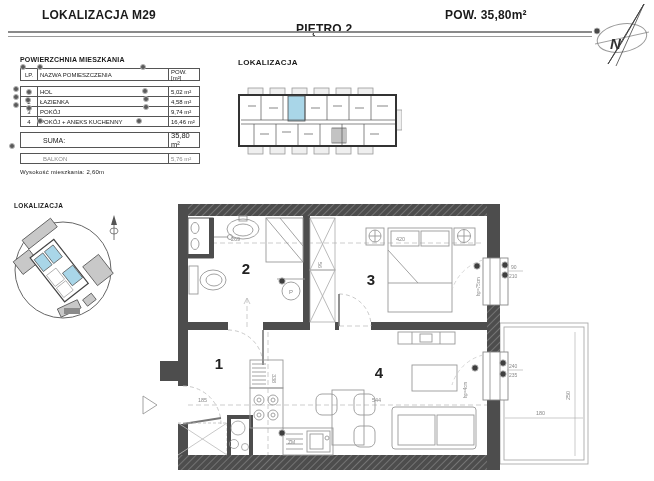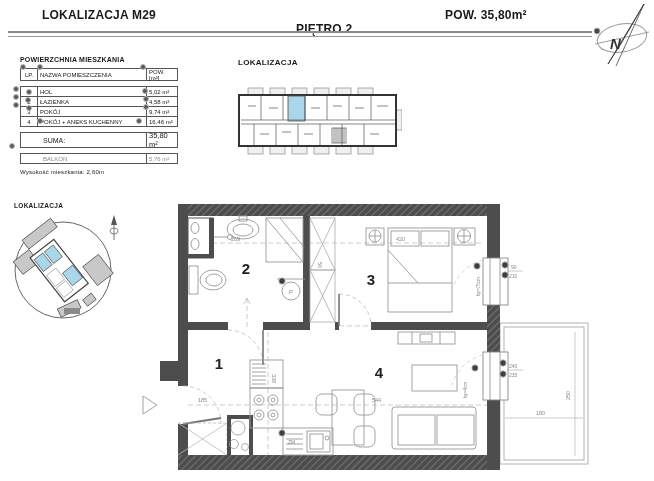--- a/index.html
+++ b/index.html
@@ -5,21 +5,21 @@
   html,body{margin:0;padding:0;}
   body{
     width:654px;height:481px;position:relative;background:#fff;
     font-family:"Liberation Sans",sans-serif;color:#1a1a1a;overflow:hidden;
   }
   .abs{position:absolute;}
   
   .hdr{font-weight:bold;font-size:12px;letter-spacing:0.2px;white-space:nowrap;}
   .hdr-rule{left:8px;top:31px;width:584px;height:3px;border-top:2px solid #8a8a8a;border-bottom:1px solid #9a9a9a;}
   
-  .atable{left:20px;top:56px;width:158px;font-size:6px;}
+  .atable{left:20px;top:56px;width:180px;font-size:6px;}
   .atable .ttl{font-weight:bold;font-size:7px;margin:0 0 5px 0;letter-spacing:0.2px;}
   .tbox{border:1px solid #555;display:flex;align-items:stretch;margin-bottom:5px;background:#fff;}
   .tbox .c{display:flex;align-items:center;padding:0 2px;box-sizing:border-box;}
   .c-lp{width:17px;justify-content:center;border-right:1px solid #555;}
   .c-name{flex:1;border-right:1px solid #555;}
   .c-pow{width:30px;justify-content:flex-start;}
   .thead .c{height:11px;font-size:6px;}
   .trow .c{height:9px;}
   .rows-box{flex-direction:column;}
   .trow{display:flex;border-bottom:1px solid #555;}

